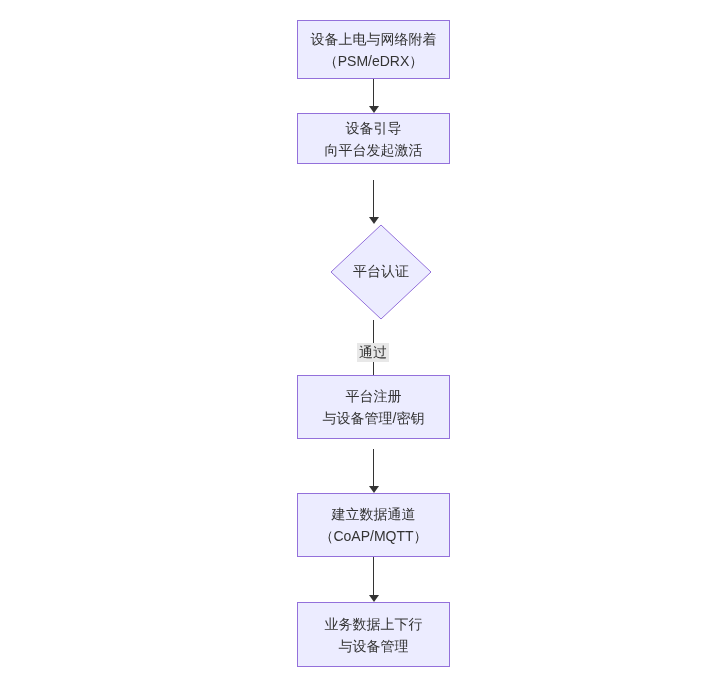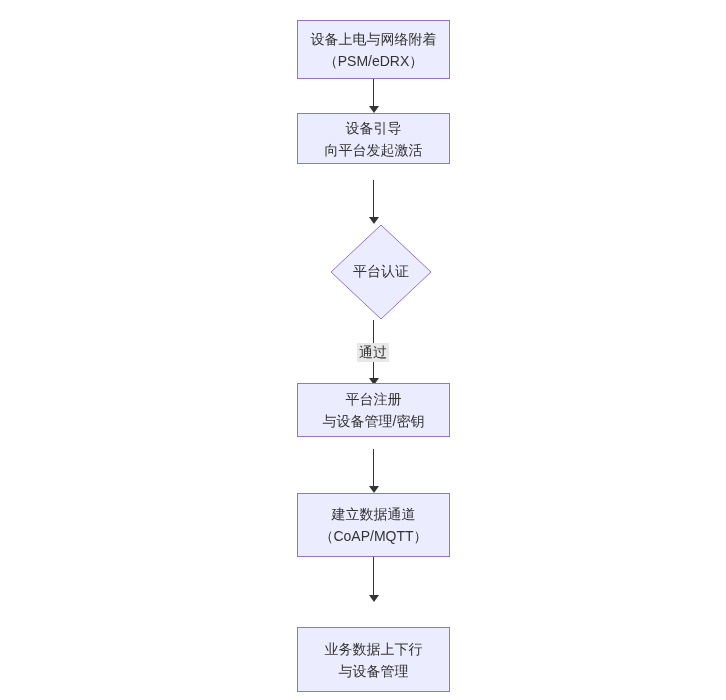--- a/index.html
+++ b/index.html
@@ -116,38 +116,38 @@
     </svg>
     <div class="diamond-text">平台认证</div>
   </div>
 
   <div class="connector" style="top:320px;height:65px">
     <div class="edge-line"></div>
     <div class="arrowhead"></div>
   </div>
   <div class="edge-label">通过</div>
 
-  <div class="node" style="top:383px;height:54px">
+  <div class="node" style="top:375px;height:64px">
     <div>平台注册</div>
     <div>与设备管理/密钥</div>
   </div>
 
   <div class="connector" style="top:449px;height:44px">
     <div class="edge-line"></div>
     <div class="arrowhead"></div>
   </div>
 
   <div class="node" style="top:493px;height:64px">
     <div>建立数据通道</div>
     <div>（CoAP/MQTT）</div>
   </div>
 
   <div class="connector" style="top:557px;height:45px">
     <div class="edge-line"></div>
     <div class="arrowhead"></div>
   </div>
 
-  <div class="node" style="top:627px;height:65px">
+  <div class="node" style="top:602px;height:65px">
     <div>业务数据上下行</div>
     <div>与设备管理</div>
   </div>
 
 </div>
 
 </body></html>

